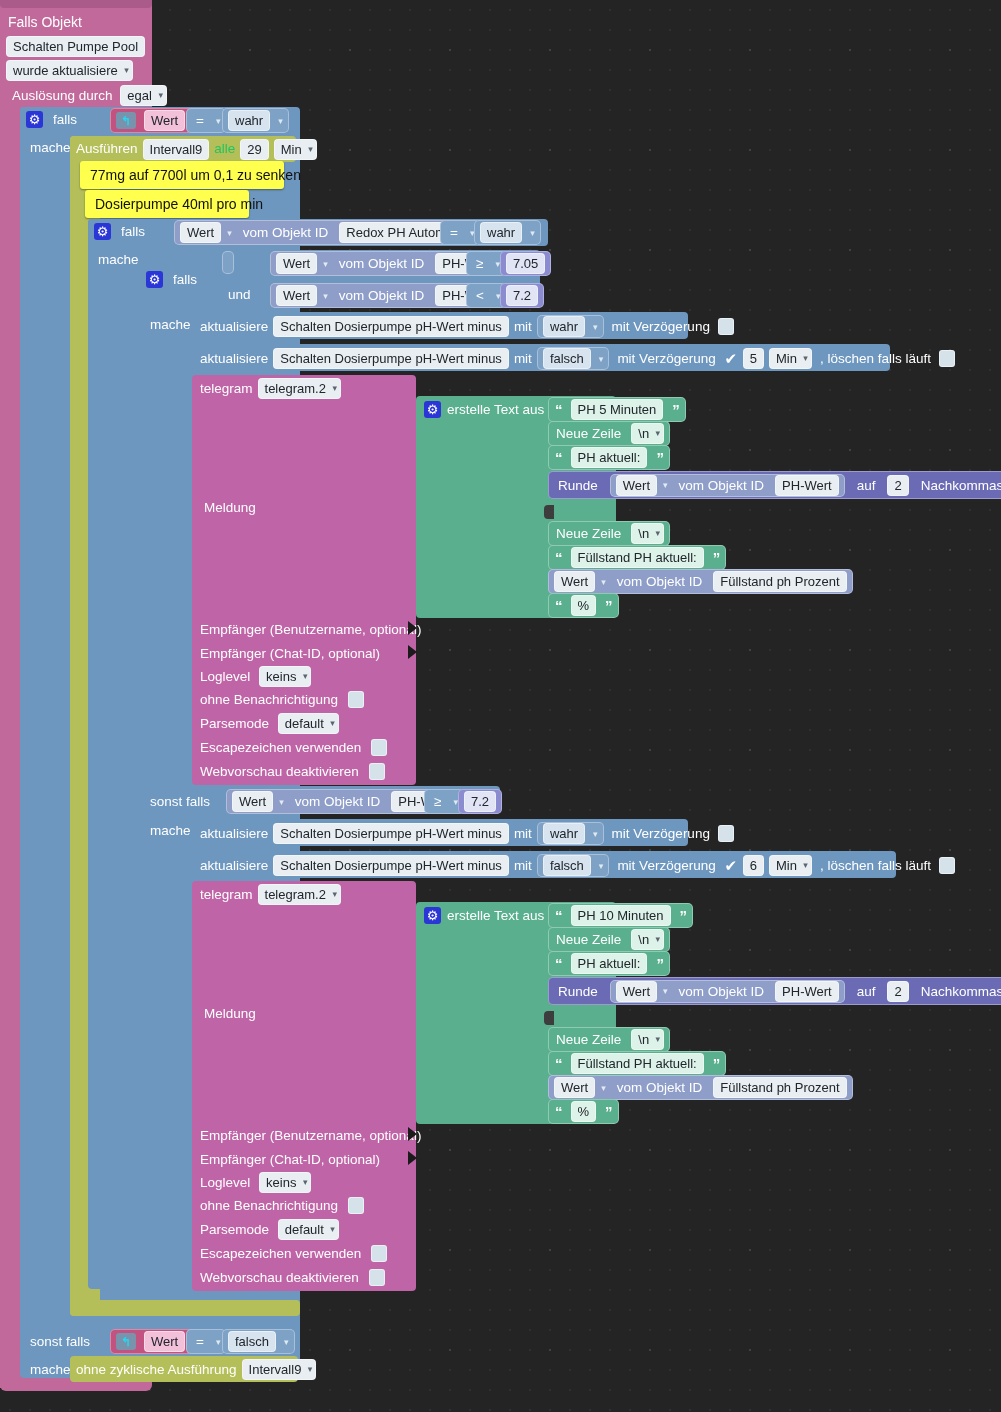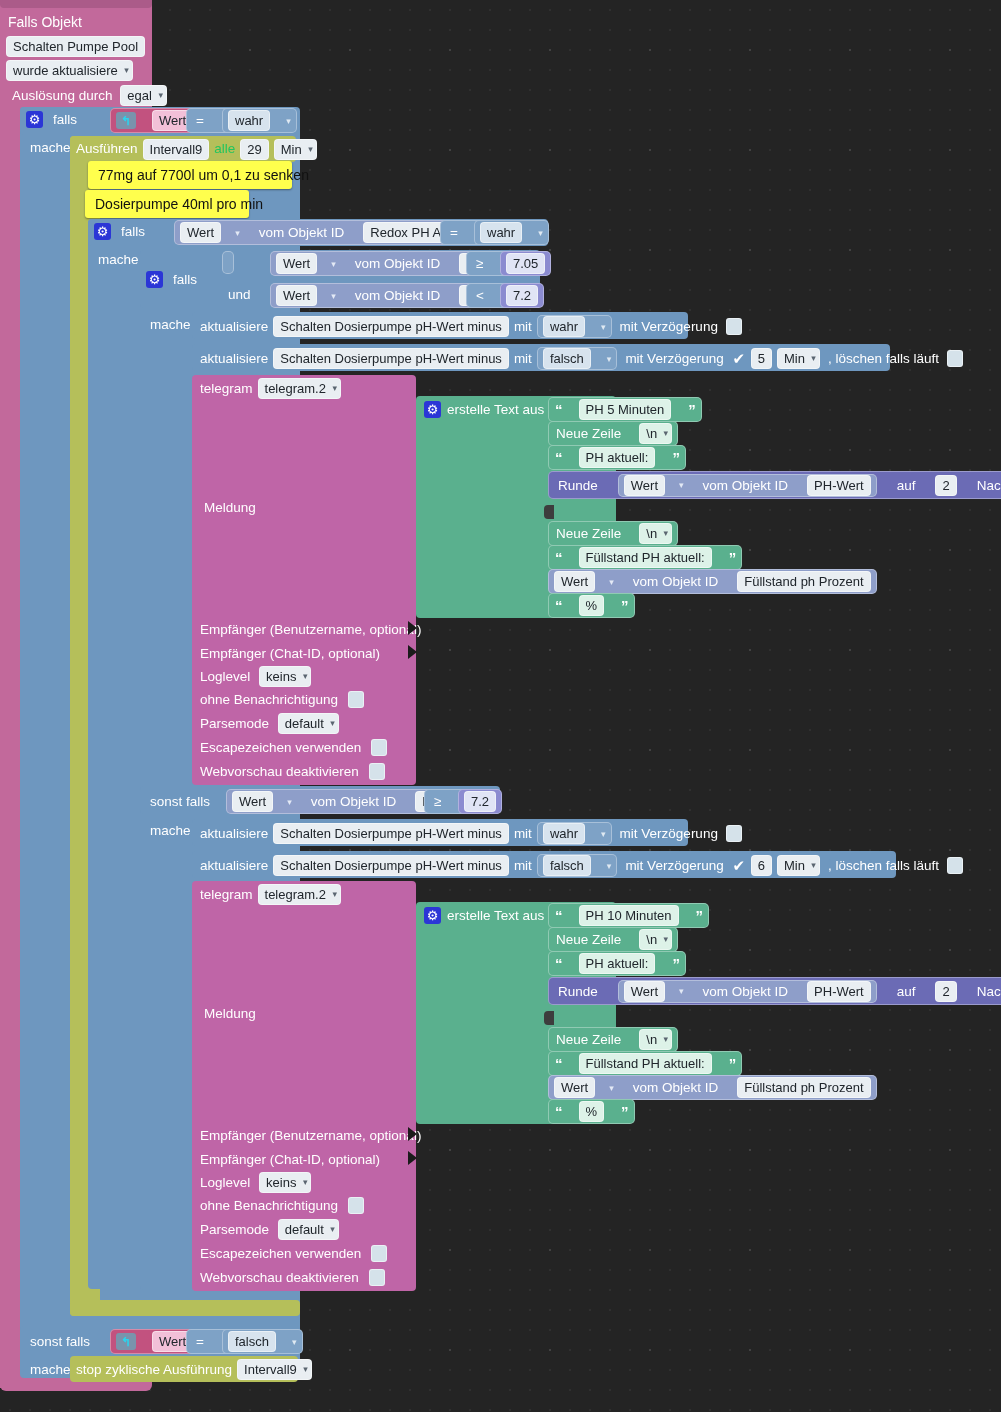--- a/index.html
+++ b/index.html
@@ -46,21 +46,21 @@
   .dd::after{
     content:"▾"; position:absolute; right:3px; top:0px;
     font-size:9px; color:#5a6570; line-height:19px;
   }
   .lbl { display:inline-block; vertical-align:middle; color:#fff; padding:0 4px;
          line-height:19px; white-space:nowrap; }
 
   
   .ival{
     position:absolute; border-radius:5px; height:25px;
-    display:flex; align-items:center; padding:4px 5px; gap:16px;
+    display:flex; align-items:center; padding:4px 5px; gap:8px;
     border:1px solid rgba(255,255,255,0.33);
   }
 
   
   .gear{
     width:17px;height:17px;border-radius:3px;background:#2b36d6;
     display:inline-flex;align-items:center;justify-content:center;
     color:#fff;font-size:11px;line-height:1; flex:none;
   }
   .gear::before{ content:"\2699"; font-size:13px; }
@@ -147,21 +147,21 @@
 <div class="blk exec" style="left:70px; top:1300px; width:230px; height:16px;"></div>
 
 <div class="abs" style="left:76px; top:139px; display:flex; align-items:flex-start; gap:5px;">
   <span class="lbl" style="padding:0;">Ausführen</span>
   <span class="field">Intervall9</span>
   <span class="lbl" style="padding:0;color:#22c55e;">alle</span>
   <span class="field num">29</span>
   <span class="field dd">Min</span>
 </div>
 
-<div class="note" style="left:88px; top:161px; width:204px;">77mg auf 7700l um 0,1 zu senken</div>
+<div class="note" style="left:80px; top:161px; width:204px;">77mg auf 7700l um 0,1 zu senken</div>
 <div class="note" style="left:85px; top:190px; width:164px;">Dosierpumpe 40ml pro min</div>
 
 <div class="blk ctrl" style="left:88px; top:219px; width:150px; height:1070px;"></div>
 <div class="blk ctrl" style="left:88px; top:219px; width:460px; height:27px;"></div>
 <div class="abs" style="left:94px; top:222px; display:flex; align-items:center; gap:6px;">
   <span class="gear"></span>
   <span class="lbl">falls</span>
 </div>
 <div class="ival val" style="left:174px; top:220px;">
   <span class="field">Wert</span>
@@ -491,15 +491,15 @@
   <span style="color:#dfe9f2;font-size:9px;">▾</span>
 </div>
 <div class="ival cmp" style="left:222px; top:1329px;">
   <span class="field" style="background:#d7e3ee;">falsch</span>
   <span style="color:#dfe9f2;font-size:9px;">▾</span>
 </div>
 <div class="abs lbl" style="left:26px; top:1360px;">mache</div>
 
 <div class="blk exec" style="left:70px; top:1356px; width:228px; height:26px;"></div>
 <div class="abs" style="left:76px; top:1359px; display:flex; align-items:center; gap:5px;">
-  <span class="lbl" style="padding:0;">stop zyklische Ausführung</span>
+  <span class="lbl" style="padding:0;">ohne zyklische Ausführung</span>
   <span class="field dd">Intervall9</span>
 </div>
 
 </body></html>

